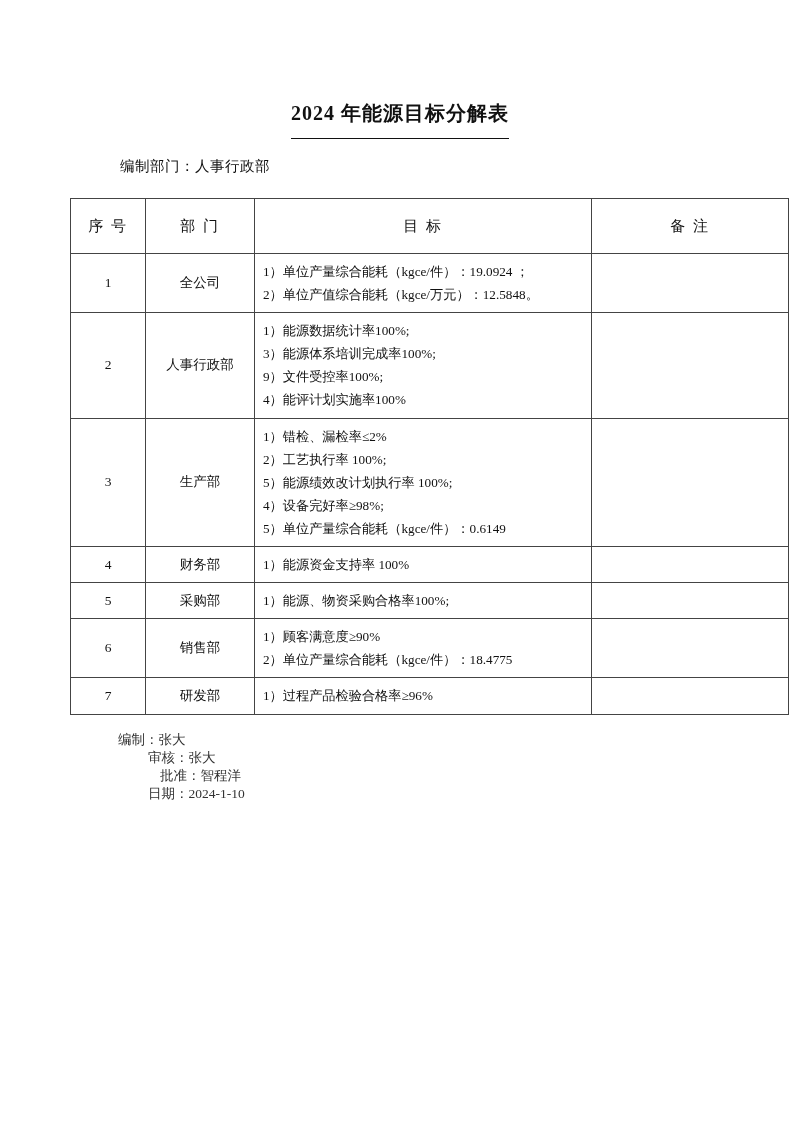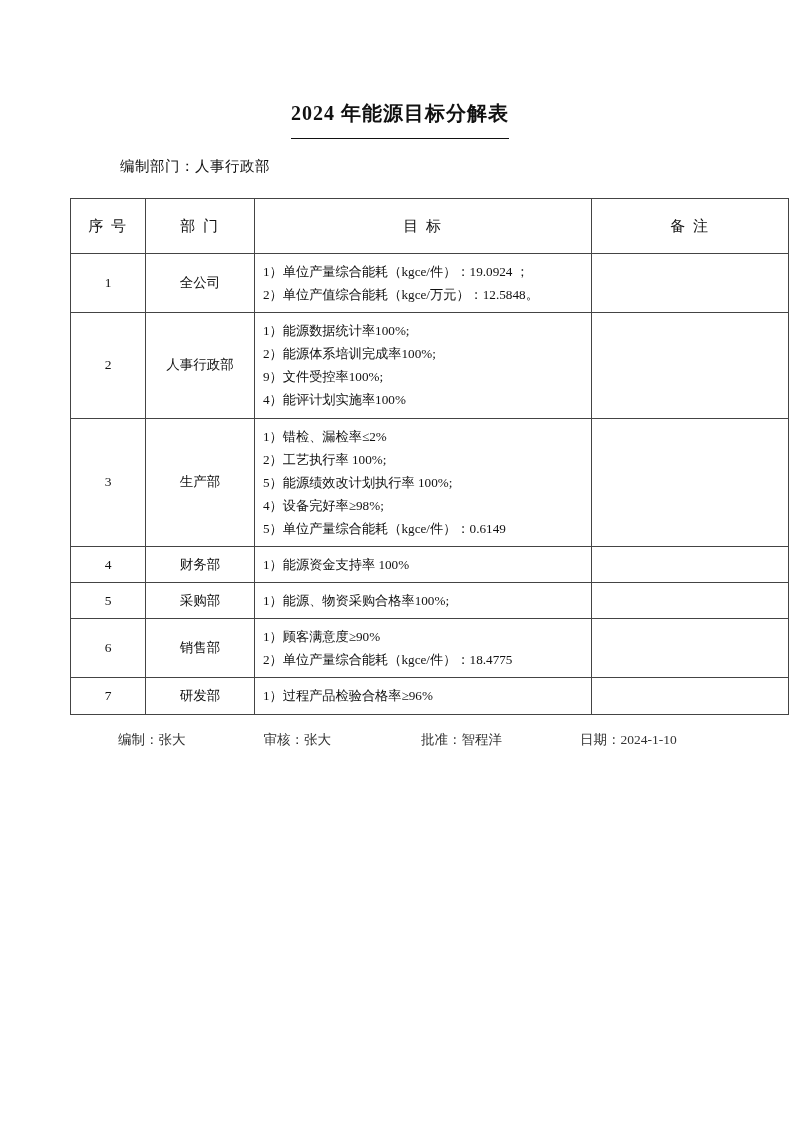--- a/index.html
+++ b/index.html
@@ -73,20 +73,21 @@
     line-height: 1.75;
     font-size: 13.2px;
     white-space: nowrap;
   }
   .sig-row {
     margin-top: 16px;
     width: 660px;
     display: flex;
     font-size: 13.5px;
     color: #333;
+    flex-direction: column;
   }
   .sig-item { white-space: nowrap; }
   .sig-1 { margin-left: 48px; }
   .sig-2 { margin-left: 78px; }
   .sig-3 { margin-left: 90px; }
   .sig-4 { margin-left: 78px; }
 </style>
 </head>
 <body>
 
@@ -120,21 +121,21 @@
         </td>
         <td class="col-note"></td>
       </tr>
 
       <tr>
         <td class="col-no">2</td>
         <td class="col-dept">人事行政部</td>
         <td class="col-goal">
           <ul class="goal-list">
             <li>1）能源数据统计率100%;</li>
-            <li>2）能源体系培训完成率100%;</li>
+            <li>3）能源体系培训完成率100%;</li>
             <li>9）文件受控率100%;</li>
             <li>4）能评计划实施率100%</li>
           </ul>
         </td>
         <td class="col-note"></td>
       </tr>
 
       <tr>
         <td class="col-no">3</td>
         <td class="col-dept">生产部</td>

